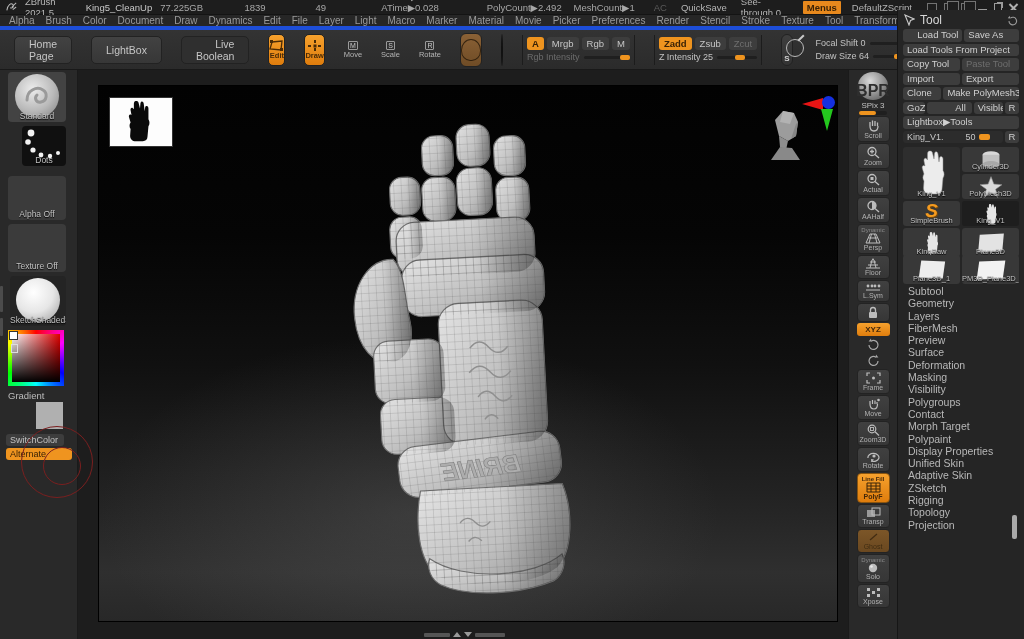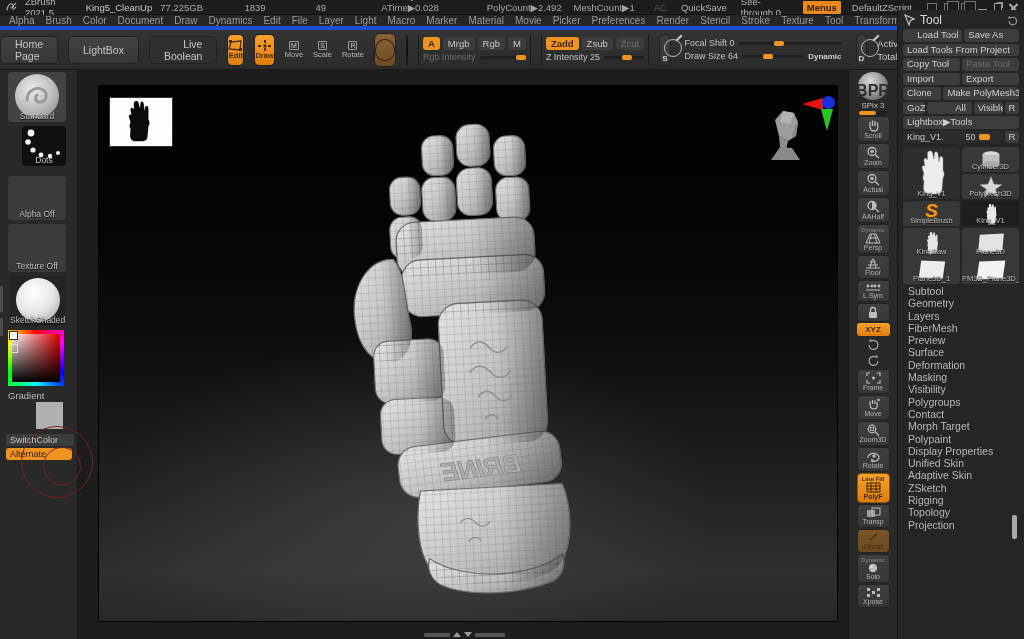--- a/index.html
+++ b/index.html
@@ -23,21 +23,21 @@
   .wi-restore{width:8px;height:8px;border:1px solid #9a9a9a;box-shadow:2px -2px 0 -1px #9a9a9a;}
   .wi-close{position:relative;width:9px;height:9px;}
   .wi-close:before,.wi-close:after{content:"";position:absolute;left:-1px;top:4px;width:11px;height:1.5px;background:#b0b0b0;}
   .wi-close:before{transform:rotate(45deg);} .wi-close:after{transform:rotate(-45deg);}
   
   #menubar{position:absolute;left:0;top:15px;width:897px;height:15px;background:#262626;
     display:flex;align-items:center;gap:1px;padding:0 4px;border-bottom:4px solid #1d4ed8;}
   #menubar span{font-size:10px;color:#9a9a9a;padding:0 5px;}
   
   #toolbar{position:absolute;left:0;top:30px;width:897px;height:40px;background:linear-gradient(#333,#2b2b2b);
-    display:flex;align-items:center;gap:10px;padding:0 0;border-bottom:1px solid #191919;}
+    display:flex;align-items:center;gap:19px;padding:0 14px;border-bottom:1px solid #191919;}
   .bigbtn{height:28px;background:linear-gradient(#424242,#373737);border:1px solid #222;border-radius:5px;
     color:#c6c6c6;font-size:10.5px;display:flex;align-items:center;justify-content:center;padding:0 14px;}
   .modebtn{width:33px;height:32px;border-radius:5px;background:linear-gradient(#3e3e3e,#333);
     display:flex;flex-direction:column;align-items:center;justify-content:center;gap:1px;border:1px solid #222;}
   .modebtn .mlbl{font-size:7.5px;color:#b5b5b5;line-height:1;}
   .modebtn.on{background:linear-gradient(#f6a12d,#df7d0d);}
   .modebtn.on .mlbl{color:#4a2b07;font-weight:bold;}
   .badge{font-size:7px;color:#c9c9c9;border:1px solid #9a9a9a;padding:0 1px;line-height:7px;border-radius:1px;}
   .matball{width:32px;height:32px;border-radius:50%;
     background:radial-gradient(circle at 38% 32%,#fafafa 0 18%,#e2e2e2 32%,#6b6b6b 55%,#0c0c0c 75%);
@@ -323,21 +323,21 @@
     <div class="celllbl">SketchShaded3</div>
   </div>
   <div style="position:absolute;left:8px;top:260px;width:56px;height:56px;padding:4px;
     background:conic-gradient(#f00,#f0f,#00f,#0ff,#0f0,#ff0,#f00);">
     <div style="width:100%;height:100%;background:linear-gradient(to top,#000,rgba(0,0,0,0)),linear-gradient(to right,#fff,#e00000);"></div>
     <div style="position:absolute;left:1px;top:1px;width:9px;height:9px;background:#fff;border:1px solid #333;"></div>
     <div style="position:absolute;left:3px;top:14px;width:7px;height:9px;border:1px solid #ddd;"></div>
   </div>
   <div style="position:absolute;left:8px;top:320px;font-size:9.5px;color:#bdbdbd;">Gradient</div>
   <div style="position:absolute;left:36px;top:332px;width:27px;height:27px;background:#b0b0b0;"></div>
-  <div class="traybtn" style="position:absolute;left:6px;top:364px;width:68px;">SwitchColor</div>
+  <div class="traybtn" style="position:absolute;left:6px;top:364px;width:58px;">SwitchColor</div>
   <div class="traybtn orange" style="position:absolute;left:6px;top:378px;width:66px;">Alternate</div>
 </div>
 <div class="edgetick" style="top:286px;height:26px;"></div>
 <div class="edgetick" style="top:318px;height:18px;"></div>
 
 <div id="canvasouter">
   <div id="doc">
 
     <div id="alphathumb">
       <svg width="62" height="48" viewBox="0 0 62 48">

